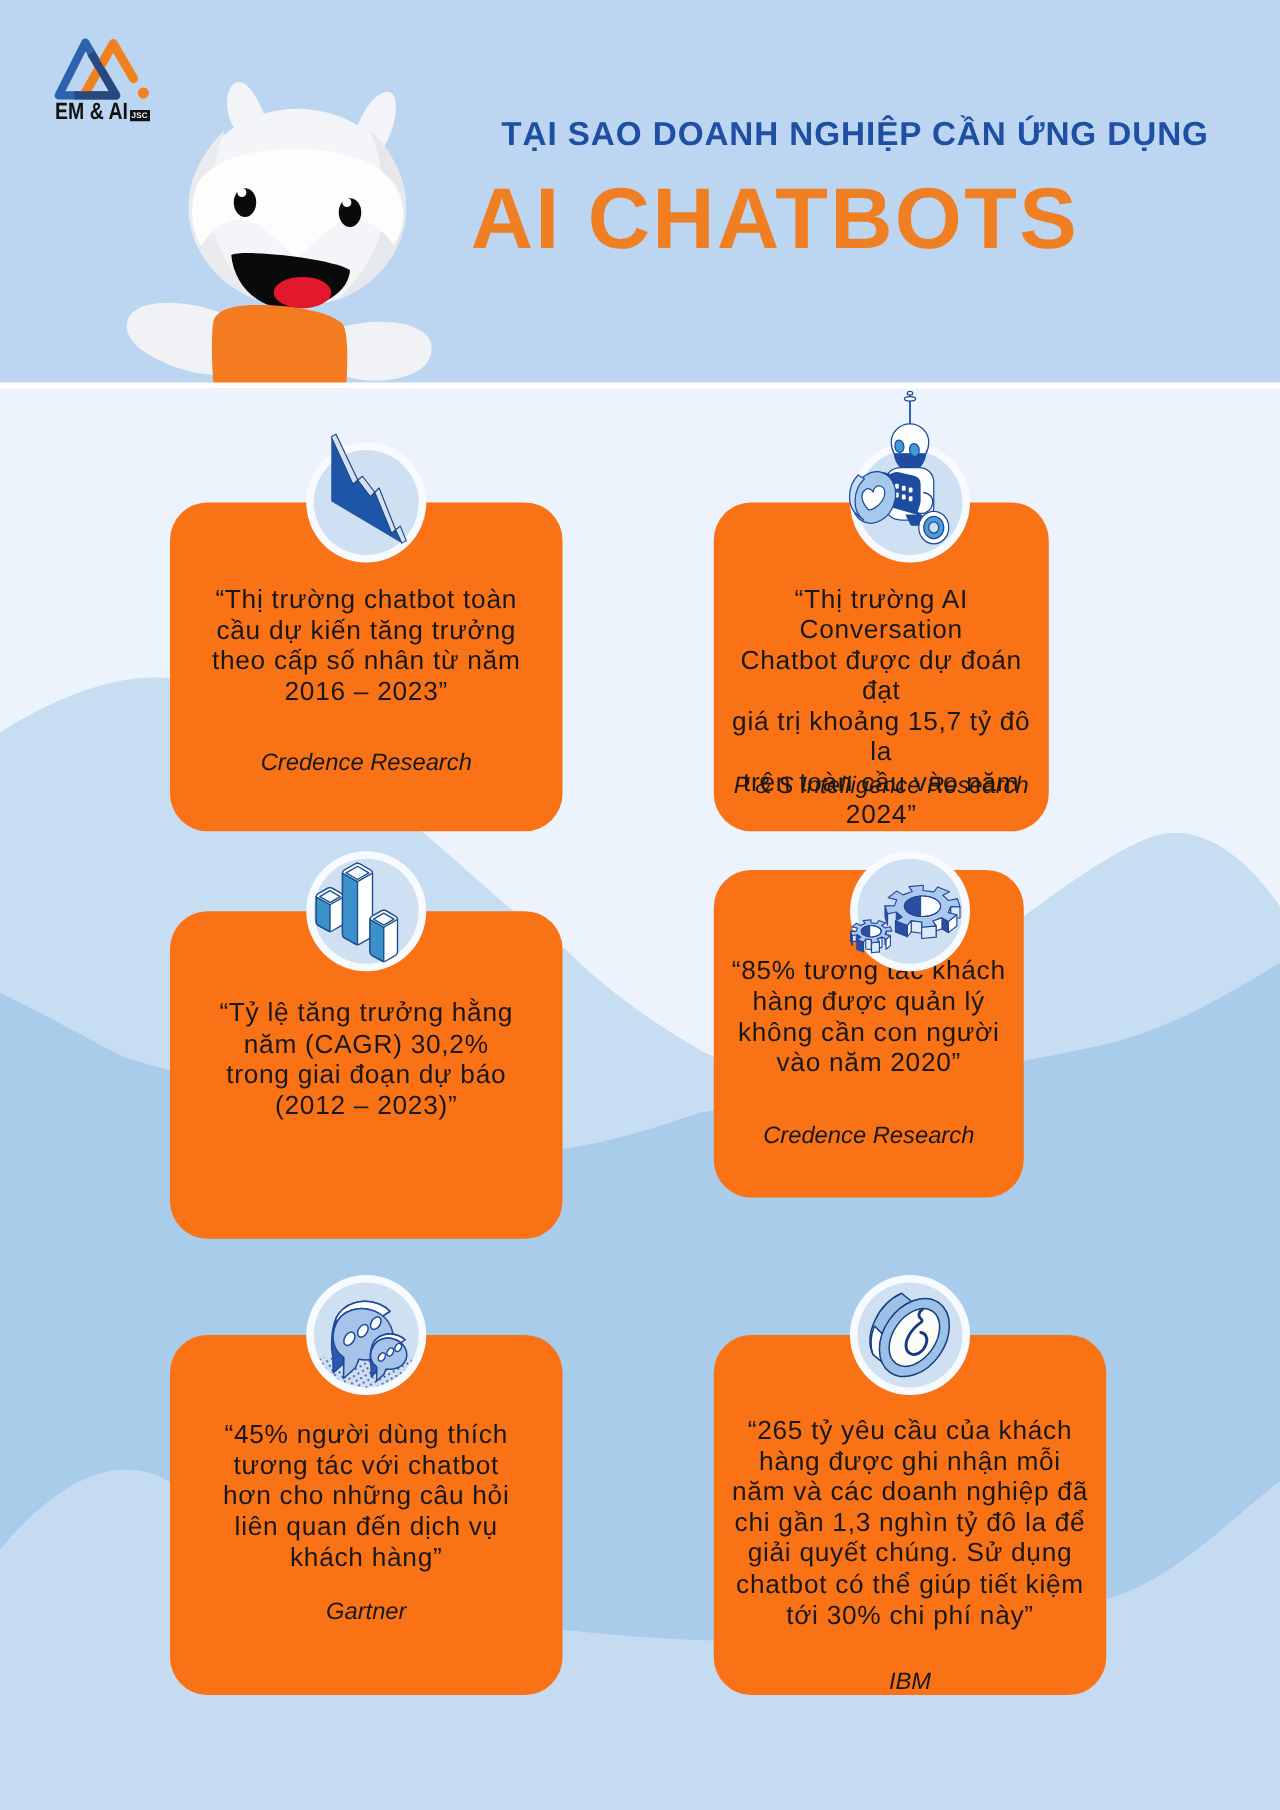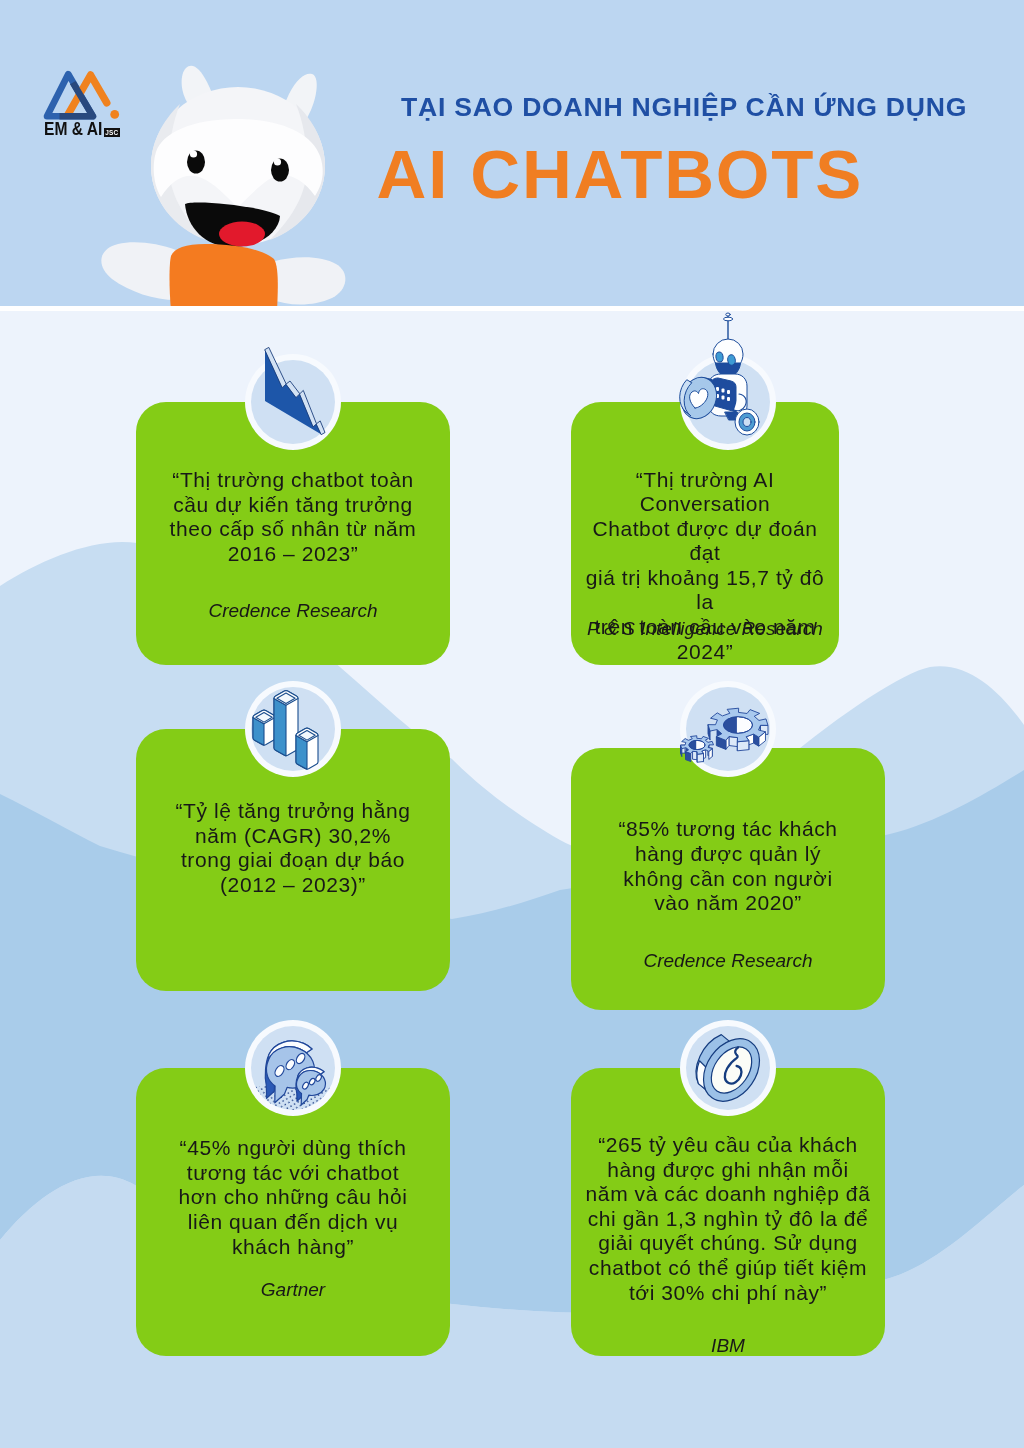--- a/index.html
+++ b/index.html
@@ -10,39 +10,39 @@
 
   
   .header{position:absolute;left:0;top:0;width:1024px;height:307px;background:#BCD6F1;overflow:hidden;}
   .hdr-sep{position:absolute;left:0;top:306px;width:1024px;height:5px;background:#FFFFFF;z-index:6;}
 
   
   .waves{position:absolute;left:0;top:311px;width:1024px;height:1137px;overflow:hidden;}
   .waves svg{display:block;}
 
   
-  .logo{position:absolute;left:0;top:0;width:140px;height:110px;z-index:5;margin-top:40px;}
+  .logo{position:absolute;left:0;top:0;width:140px;height:110px;z-index:5;}
   .logo-mark{position:absolute;left:0;top:0;}
   .logo-txt{position:absolute;left:44.2px;top:79.8px;font-size:18.8px;font-weight:700;color:#111;
             line-height:1;white-space:nowrap;transform:scaleX(0.83);transform-origin:left top;}
   .logo-jsc{position:absolute;left:103.6px;top:88.4px;background:#111;color:#fff;font-size:6.4px;
             font-weight:700;padding:1.2px 1.6px;line-height:1;letter-spacing:0.2px;}
 
   
   .mascot{position:absolute;left:0;top:0;width:360px;height:311px;z-index:4;}
 
   
   .title-wrap{position:absolute;left:0;top:0;width:1024px;z-index:5;}
   .title-top{position:absolute;left:384px;top:94.2px;font-size:26.6px;font-weight:700;color:#1F4FA4;
              letter-spacing:0.74px;line-height:1;white-space:nowrap;margin-left:17px;}
   .title-main{position:absolute;left:376.5px;top:130.3px;font-size:69px;font-weight:700;color:#F07E22;
              letter-spacing:1.85px;line-height:1;white-space:nowrap;margin-top:10px;}
 
   
-  .card{position:absolute;background:#84cc16;border-radius:30px;box-sizing:border-box;z-index:3;
+  .card{position:absolute;background:#f97316;border-radius:30px;box-sizing:border-box;z-index:3;
         display:flex;flex-direction:column;align-items:center;justify-content:flex-start;}
   .quote{font-size:21px;line-height:24.6px;letter-spacing:0.58px;color:#181818;text-align:center;white-space:pre-line;
          font-weight:400;}
   .src{font-size:19px;font-style:italic;color:#181818;text-align:center;font-weight:400;line-height:22.8px;}
   .iconwrap{position:absolute;width:96px;height:96px;z-index:4;}
   .iconwrap .circ{position:absolute;left:6px;top:6px;width:84px;height:84px;border-radius:50%;
                   background:#CFE0F3;}
   .iconwrap .halo{position:absolute;left:0;top:0;width:96px;height:96px;border-radius:50%;
                   background:#F7FAFE;}
   .iconwrap svg{position:absolute;left:0;top:0;overflow:visible;}
@@ -210,21 +210,21 @@
             </g> 
             <g>
               <path d="M51 54.5 Q51 52.8 52.6 52 L60.4 47.5 Q62 46.7 63.6 47.5 L71.4 52 Q73 52.8 73 54.5 L73 80.8 Q73 82.5 71.4 83.3 L63.6 87.8 Q62 88.6 60.4 87.8 L52.6 83.3 Q51 82.5 51 80.8 Z" fill="#FFFFFF"></path> 
               <path d="M51 54.5 L62 60.8 L62 88.3 L52.6 83.3 Q51 82.5 51 80.8 Z" fill="#3D91CB"></path> 
               <path d="M51 54.5 Q51 52.8 52.6 52 L60.4 47.5 Q62 46.7 63.6 47.5 L71.4 52 Q73 52.8 73 54.5 L62 60.8 Z" fill="#FFFFFF"></path> 
               <path d="M53.8 54.3 L62 49.5 L70.2 54.3 L62 59.1 Z" fill="#F2F8FD"></path>
             </g> 
           </g>
         </svg>
       </div>
-      <div class="card" style="left: 571px; top: 748px; width: 314px; height: 262px;">
+      <div class="card" style="left: 571px; top: 696px; width: 248px; height: 262px;">
         <div class="quote" style="position: absolute; left: 8px; right: 8px; top: 69.4px;">“85% tương tác khách
 hàng được quản lý
 không cần con người
 vào năm 2020”</div>
         <div class="src" style="position: absolute; left: 8px; right: 8px; top: 202.2px;">Credence Research</div>
       </div>
       <div class="iconwrap" style="left: 680px; top: 681px;">
         <div class="halo"></div>
         <div class="circ"></div>
         <svg width="96" height="96" viewBox="0 0 96 96">

